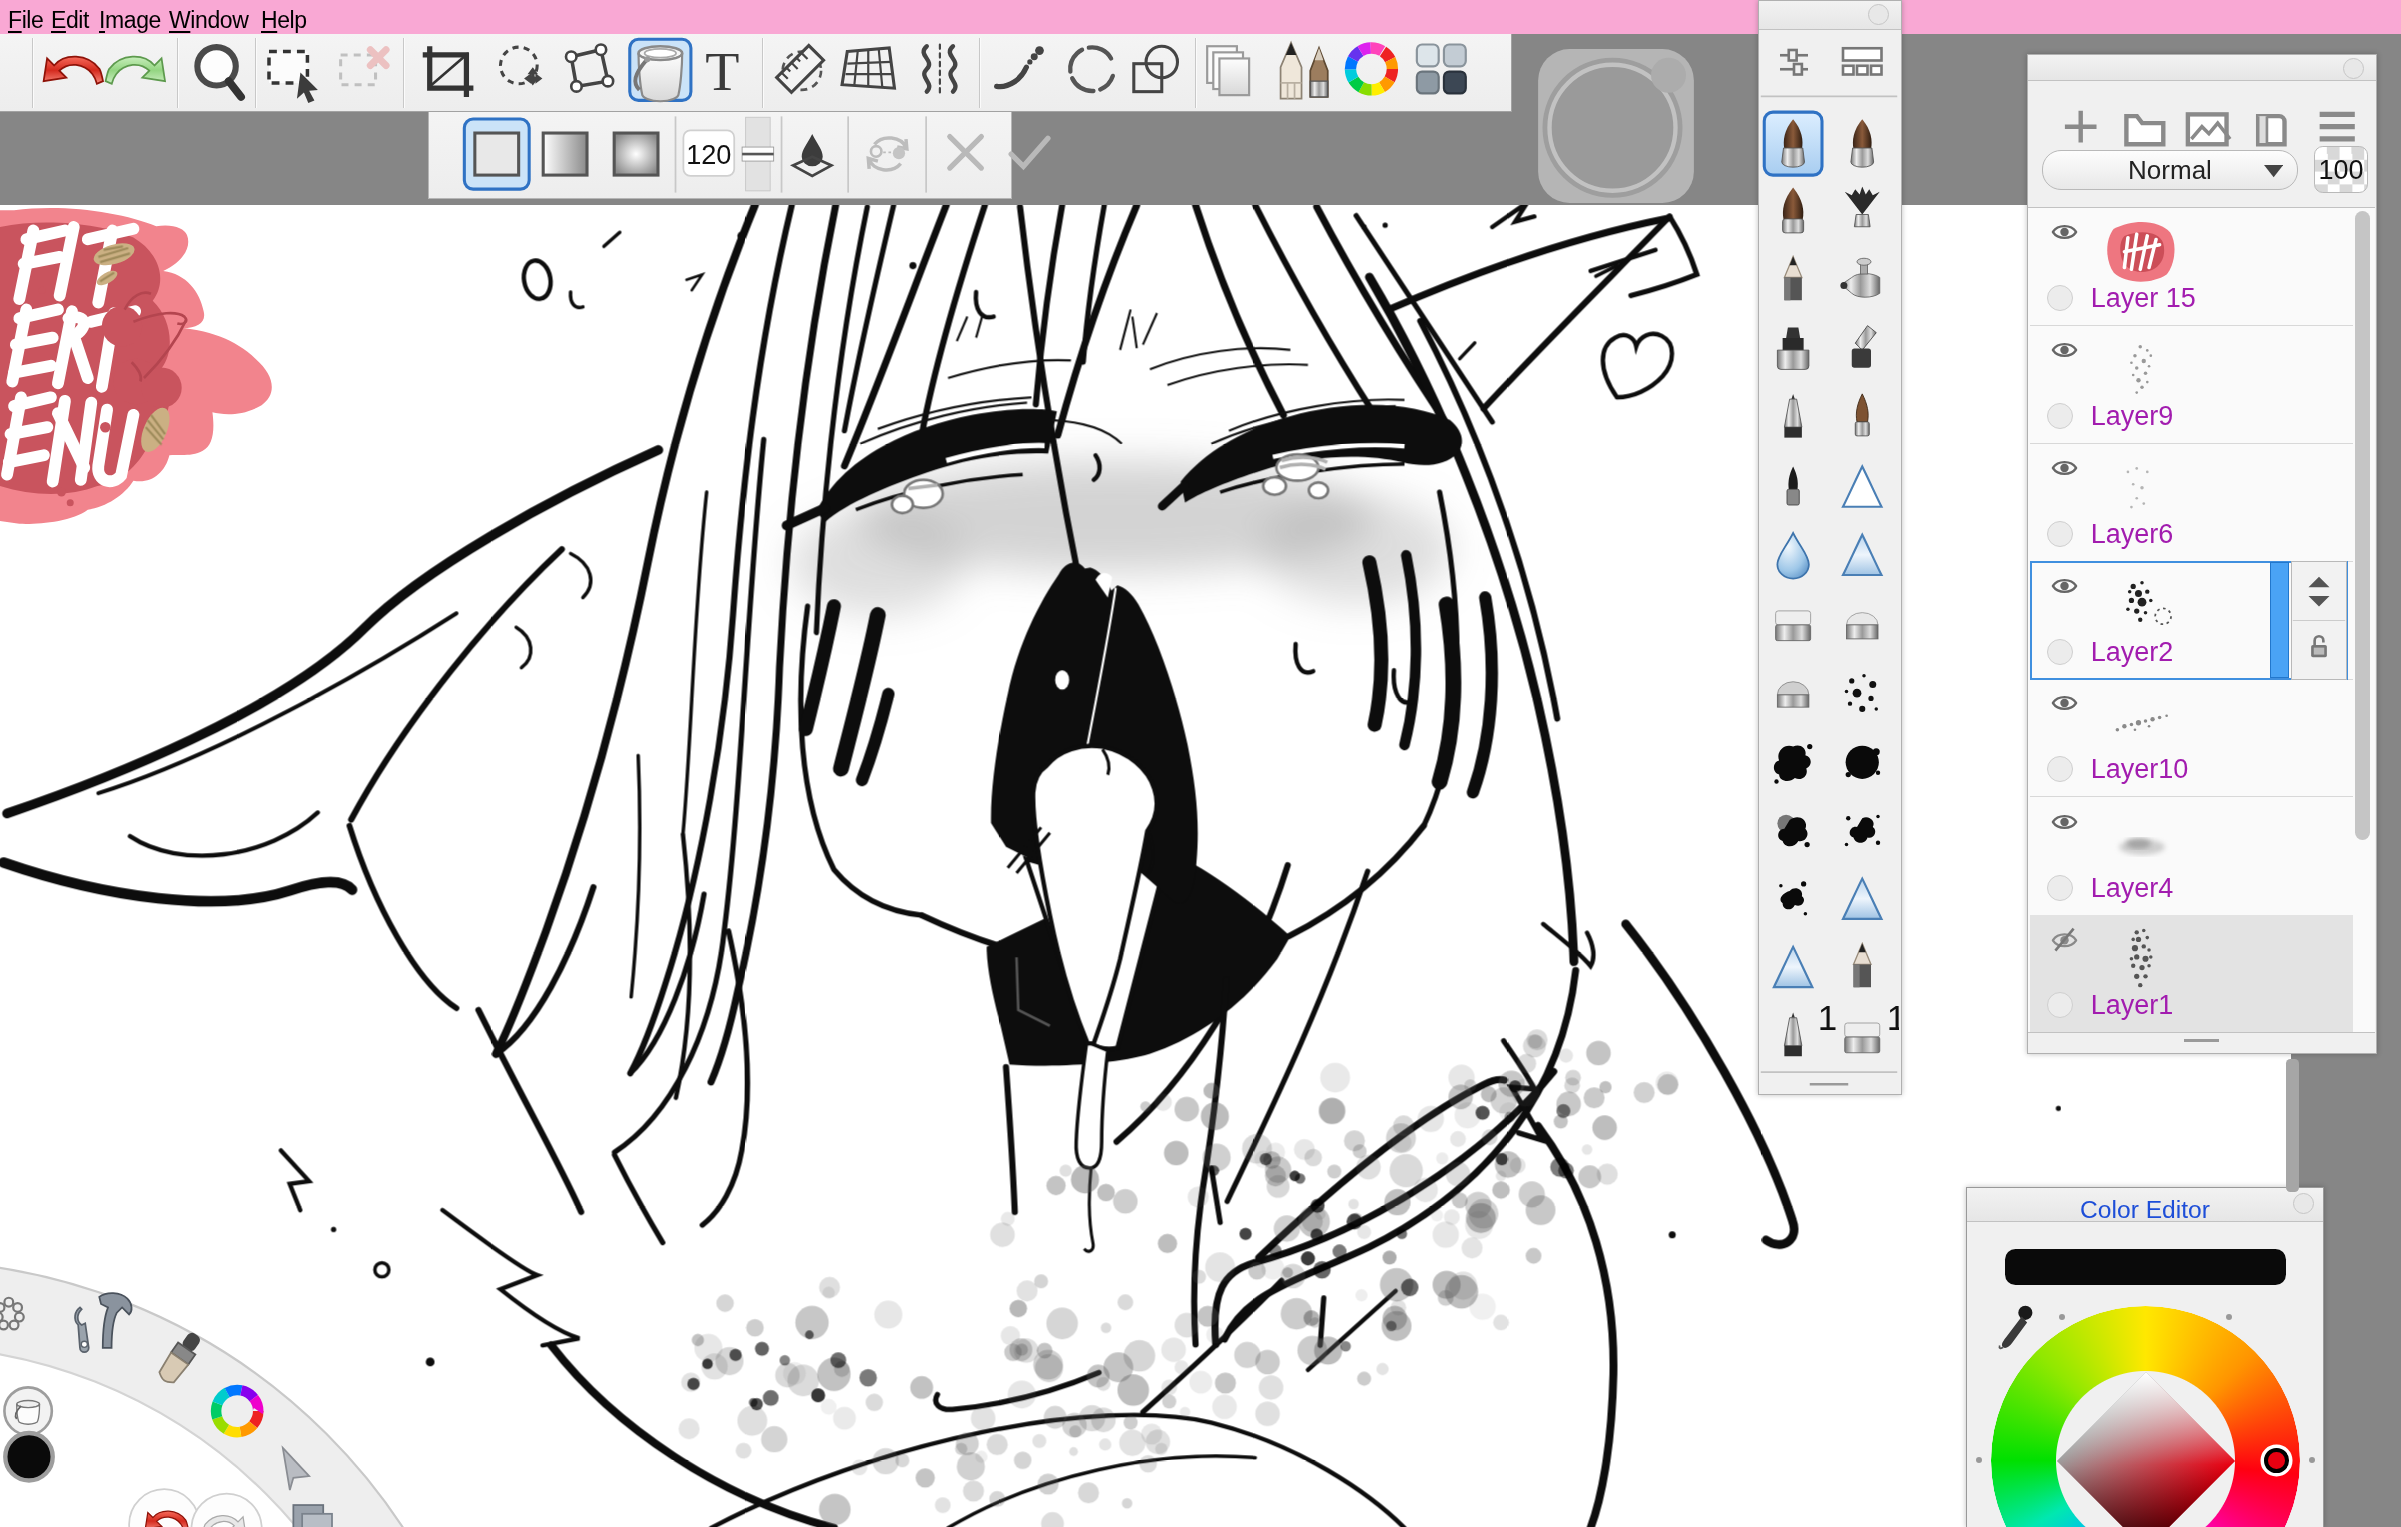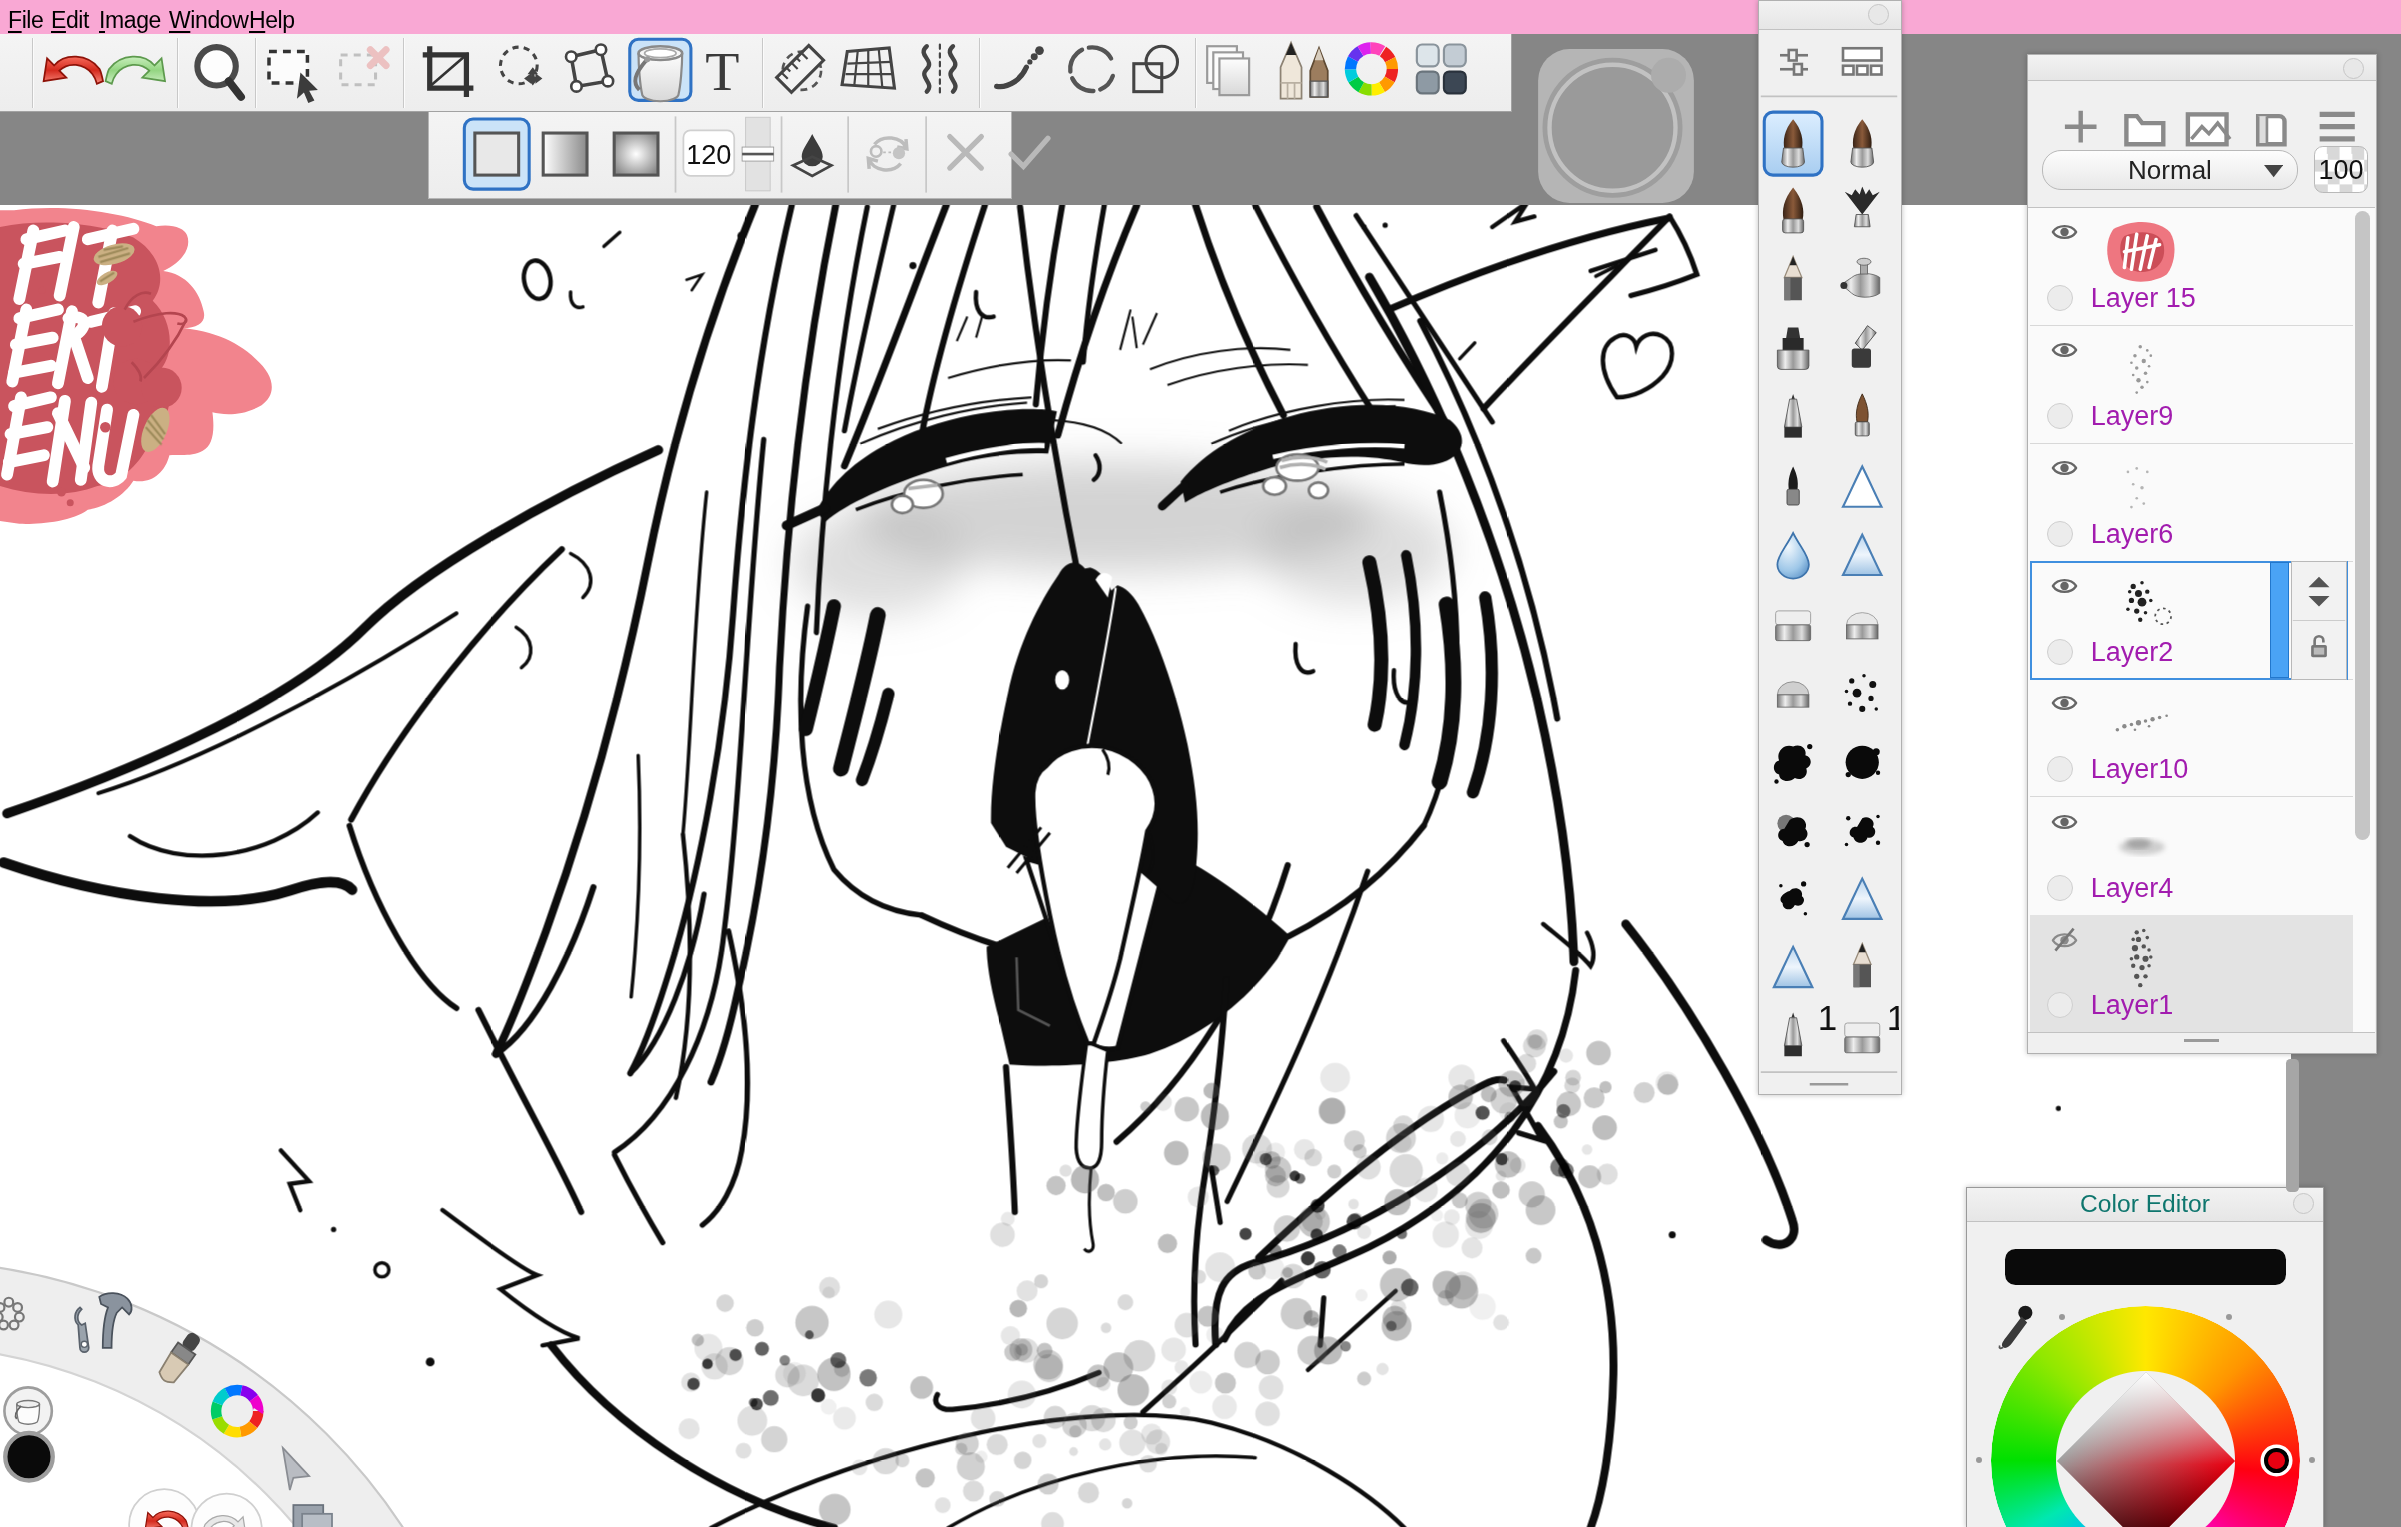--- a/index.html
+++ b/index.html
@@ -11,21 +11,21 @@
 .vsep{position:absolute;top:3.5px;height:70px;width:1.8px;background:#c8c8c8;border-right:0.9px solid #fbfbfb}
 #subtoolbar{position:absolute;left:428px;top:112px;width:584px;height:87px;background:linear-gradient(#f4f4f4,#ededed);border:0.9px solid #b5b5b5;border-top:none}
 #keytag{position:absolute;left:1538px;top:49px;width:155px;height:153px}
 .panel{position:absolute;background:#f0f0f0;border:1.8px solid #b0b0b0;box-shadow:0 0 5.3px rgba(0,0,0,.25)}
 .ptitle{position:absolute;left:0;top:0;right:0;height:29px;background:linear-gradient(#f2f2f2,#e6e6e6);border-bottom:0.9px solid #c2c2c2}
 .pcirc{position:absolute;width:21px;height:21px;border-radius:50%;background:#e8e8e8;border:1.8px solid #c6c6c6}
 #brushpanel{left:1758px;top:0;width:144px;height:1095px}
 #layerspanel{left:2027px;top:54px;width:350px;height:1000px}
 #coloreditor{left:1966px;top:1187px;width:358px;height:341px;border-color:#999}
 #coloreditor .ptitle{height:34px}
-#coloreditor .pt{position:absolute;width:100%;text-align:center;top:2px;font-size:24.6px;color:#0f766e}
+#coloreditor .pt{position:absolute;width:100%;text-align:center;top:8px;font-size:24.6px;color:#1d4ed8}
 .lrow{position:absolute;left:1.8px;width:323px;height:118px;border-bottom:0.9px solid #d8d8d8}
 .leye{position:absolute;left:16px;top:10.5px;width:37px;height:26px}
 .lthumb{position:absolute;left:68px;top:5.3px;width:88px;height:81px}
 .lradio{position:absolute;left:17.6px;top:77px;width:26px;height:26px;border-radius:50%;background:#ececec;border:1.8px solid #cfcfcf}
 .lname{position:absolute;left:61px;top:75px;font-size:27px;color:#a21caf}
 #llist{position:absolute;left:0;top:152px;width:347px;height:826px;background:#fafafa;border-top:0.9px solid #c2c2c2;border-bottom:0.9px solid #c2c2c2;overflow:hidden}
 #lscroll{position:absolute;left:327px;top:156px;width:15px;height:629px;background:#c5c5c5;border-radius:8px}
 </style></head>
 <body>
 <div id="canvas"></div>
@@ -277,21 +277,21 @@
         <feGaussianBlur stdDeviation="3"></feGaussianBlur>
       </filter>
 </defs>
   </svg>
 
 <div id="menubar">
     <span style="left:8px"><u>F</u>ile</span>
     <span style="left:51px"><u>E</u>dit</span>
     <span style="left:99px"><u>I</u>mage</span>
     <span style="left:169px"><u>W</u>indow</span>
-    <span style="left:249px"><u>H</u>elp</span>
+    <span style="left:261px"><u>H</u>elp</span>
   </div>
 
 <div id="toolbar">
 <div class="vsep" style="left:32px"></div>
     <div class="vsep" style="left:177px"></div>
     <div class="vsep" style="left:255px"></div>
     <div class="vsep" style="left:403px"></div>
     <div class="vsep" style="left:762px"></div>
     <div class="vsep" style="left:979px"></div>
     <div class="vsep" style="left:1195px"></div>

